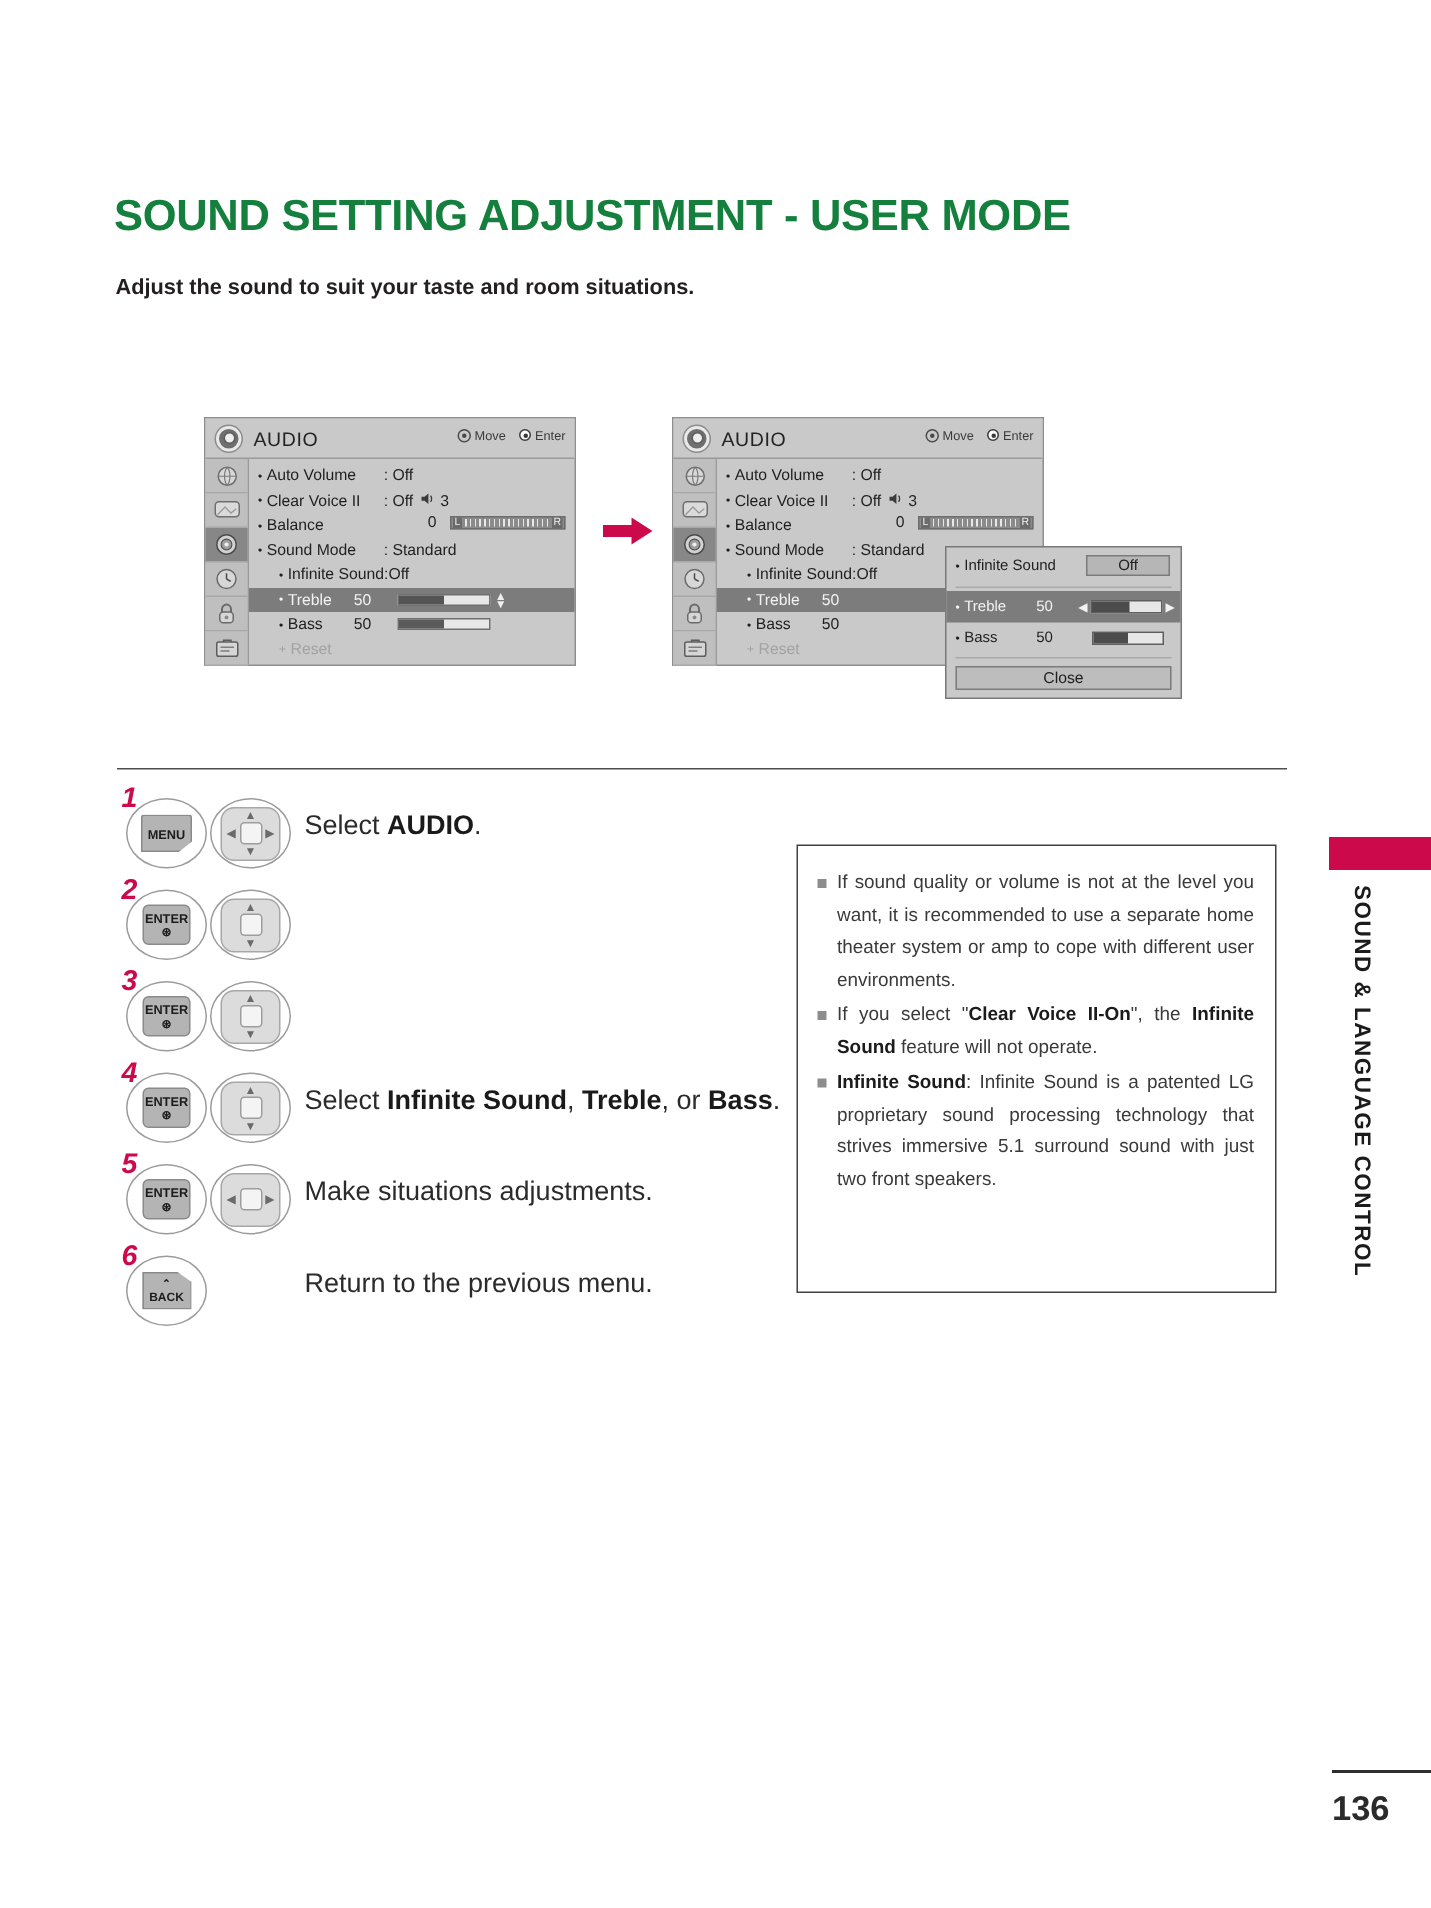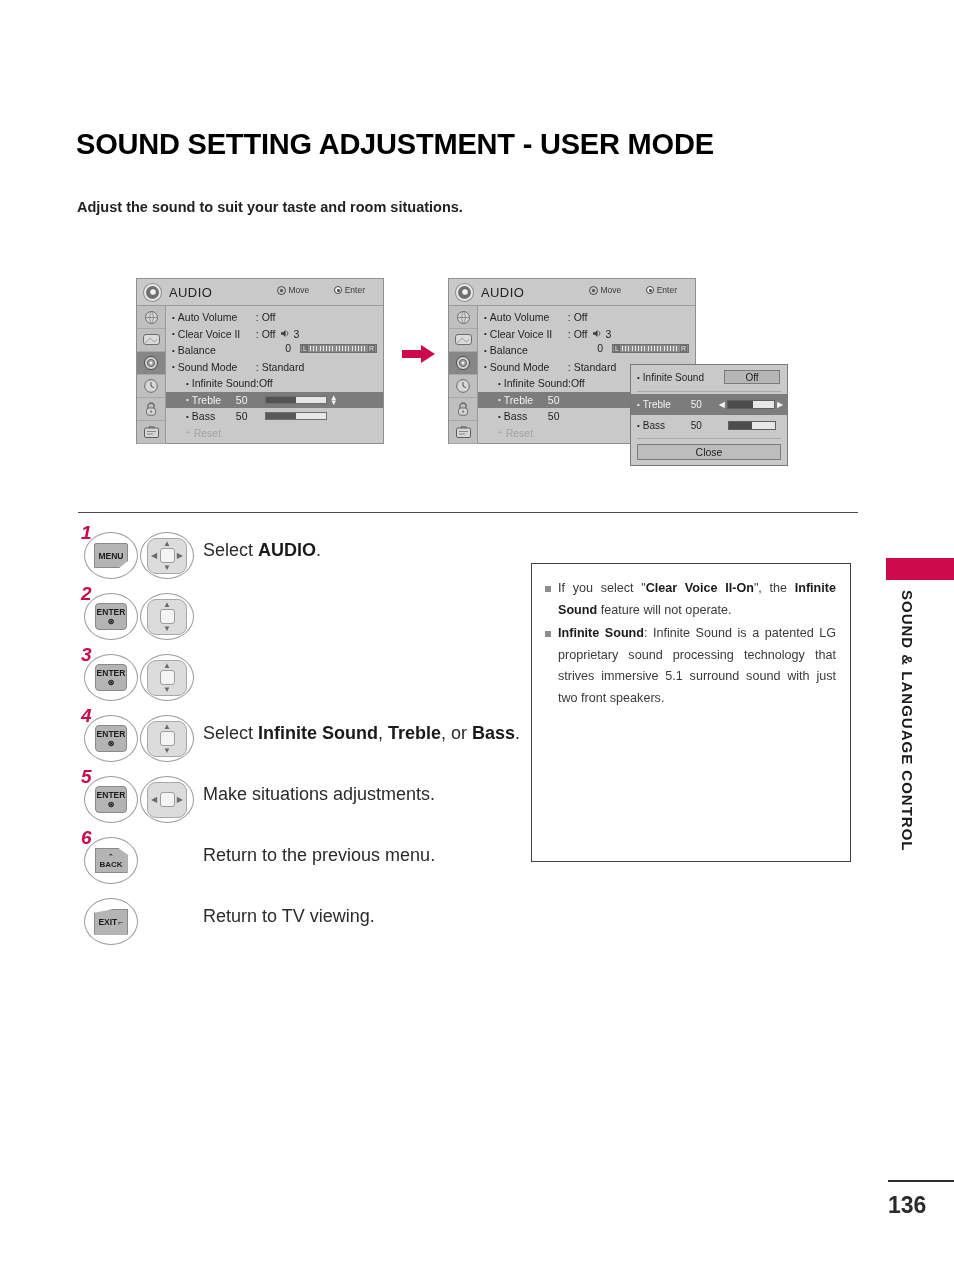--- a/index.html
+++ b/index.html
@@ -10,25 +10,25 @@
     font-family: "Liberation Sans", sans-serif;
     color: #231f20;
     position: relative;
     overflow: hidden;
   }
 
   
   #page-title {
     position:absolute; left:76px; top:128px; width:800px;
     font-size: 29px; font-weight: bold; letter-spacing: -0.2px;
-    color:#000000;
+    color:#15803d;
     font-family:"Liberation Sans", sans-serif;
   }
   #intro-text {
-    position:absolute; left:77px; top:199px; width:700px;
+    position:absolute; left:77px; top:184px; width:700px;
     font-size:14.5px; font-weight:bold; color:#231f20;
   }
 
   
   .osd {
     position:absolute;
     background:#c9c9c9;
     border:1px solid #8e8e8e;
     font-family:"Liberation Sans", sans-serif;
   }
@@ -46,22 +46,22 @@
     border:2px solid #e9e9e9;
     display:flex;align-items:center;justify-content:center;
     box-shadow: 0 0 0 1px #8d8d8d;
   }
   .osd-logo .ring {
     width:8px;height:8px;border-radius:50%;
     background:#efefef; border:1.5px solid #5c5c5c;
   }
   .osd-title { margin-left:8px; font-size:13px; color:#232323; letter-spacing:0.4px; }
   .osd-hdr-right {
-    position:absolute; right:18px; top:6px;
-    font-size:8.5px; color:#3a3a3a; display:flex; align-items:center; gap:25px;
+    position:absolute; right:6px; top:6px;
+    font-size:8.5px; color:#3a3a3a; display:flex; align-items:center; gap:9px;
   }
   .osd-hdr-right .hk { display:flex; align-items:center; gap:2.5px; }
   .dpad-glyph {
     width:9px;height:9px;border-radius:50%;
     border:1px solid #4a4a4a; position:relative; display:inline-block;
   }
   .dpad-glyph::before{
     content:""; position:absolute; left:2.5px; top:2.5px;
     width:3px;height:3px;border-radius:50%;background:#4a4a4a;
   }
@@ -614,35 +614,30 @@
     <div class="step-num">6</div>
     <div class="btn-circle c1">
       <div class="key-back">
         <span style="font-size:7px">⌃</span>
         <span>BACK</span>
       </div>
     </div>
     <div class="step-text">Return to the previous menu.</div>
   </div>
 
-  <div class="step">
-    <div class="btn-circle c1">
-      <div class="key-exit">
-        <span>EXIT</span>
-        <span style="font-size:9px;margin-left:1px">⌐</span>
-      </div>
-    </div>
-    <div class="step-text">Return to TV viewing.</div>
-  </div>
 
 </div>
 
 <div id="note-box">
   <div class="note-item">
     <span class="sq"></span>
+    <p>If sound quality or volume is not at the level you want, it is recommended to use a separate home theater system or amp to cope with different user environments.</p>
+  </div>
+  <div class="note-item">
+    <span class="sq"></span>
     <p>If you select "<b>Clear Voice II-On</b>", the <b>Infinite Sound</b> feature will not operate.</p>
   </div>
   <div class="note-item">
     <span class="sq"></span>
     <p><b>Infinite Sound</b>: Infinite Sound is a patented LG proprietary sound processing technology that strives immersive 5.1 surround sound with just two front speakers.</p>
   </div>
 </div>
 
 <div id="side-tab-bar"></div>
 <div id="side-tab-text">SOUND &amp; LANGUAGE CONTROL</div>

